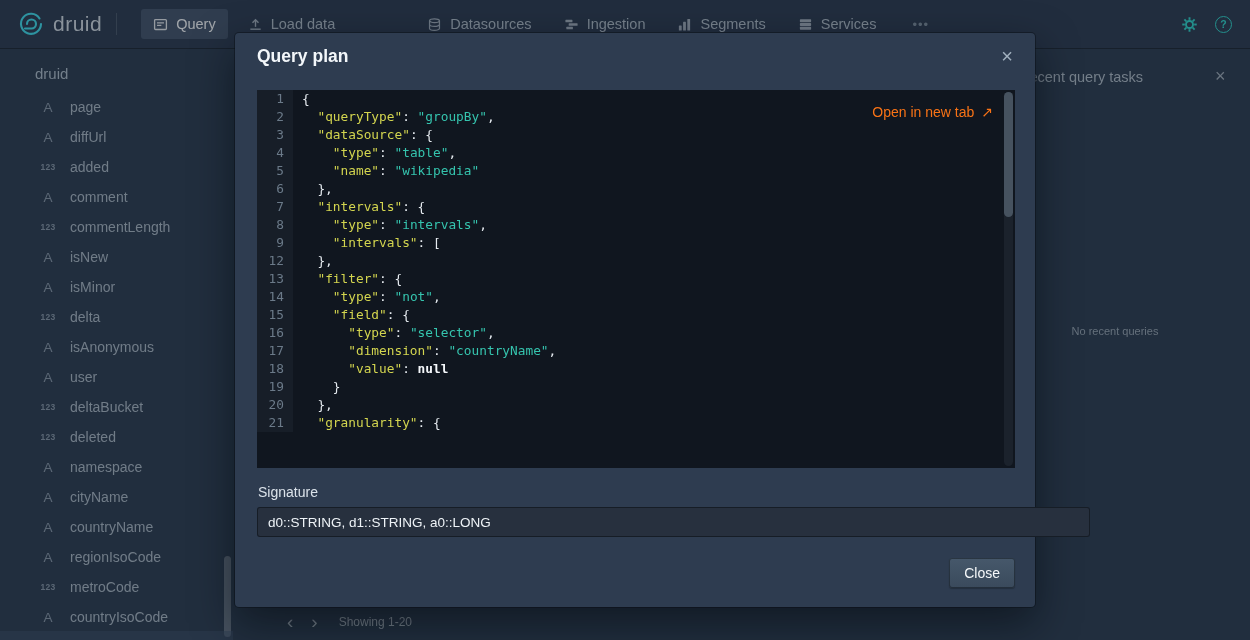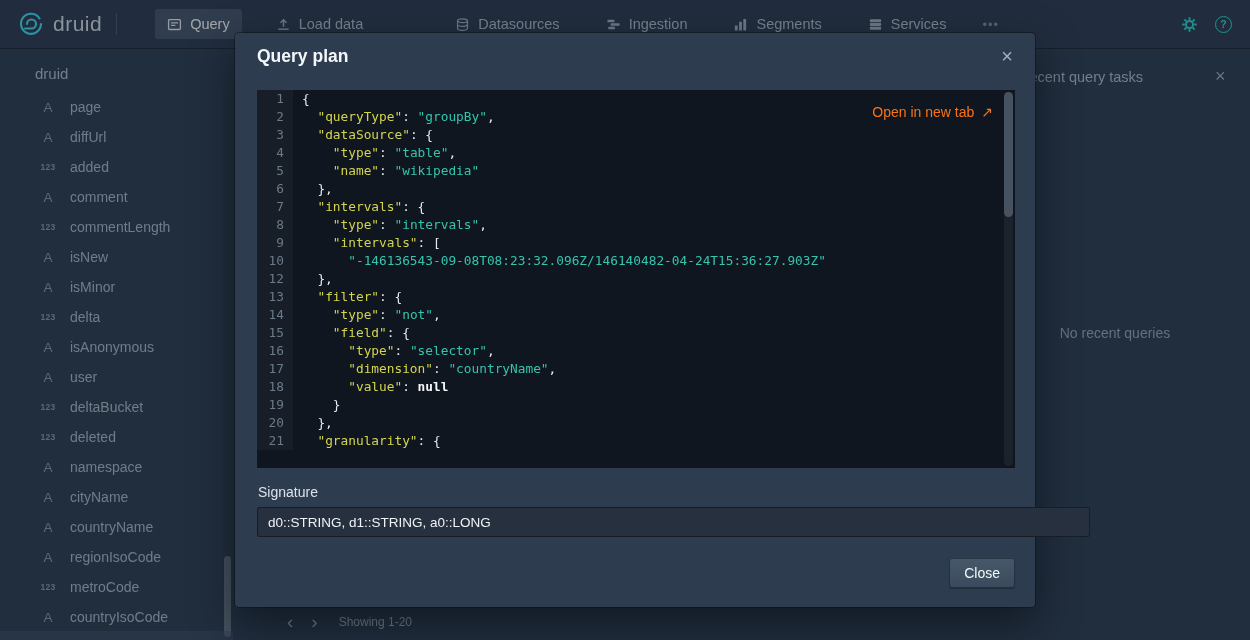--- a/index.html
+++ b/index.html
@@ -19,21 +19,21 @@
     padding: 0 18px;
     box-shadow: 0 1px 0 rgba(0,0,0,.35);
     z-index: 1;
   }
   .brand { display: flex; align-items: center; gap: 9px; cursor: pointer; }
   .brand-name { font-size: 21px; color: #ccd7e1; letter-spacing: .5px; }
   .nav-sep { width: 1px; height: 22px; background: rgba(255,255,255,.14); margin: 0 16px 0 14px; }
   .nav-items { display: flex; align-items: center; }
   .nav-item {
     display: flex; align-items: center; gap: 8px;
-    padding: 7px 12px; margin-left: 22px; border-radius: 3px;
+    padding: 7px 12px; margin-left: 8px; border-radius: 3px;
     color: #aebdcb; font-size: 14.5px; cursor: pointer; white-space: nowrap;
   }
   .nav-item.active { background: rgba(148,175,202,.22); color: #f0f5f9; }
   .nav-item .nav-icon { display: flex; opacity: .9; }
   .nav-item.group-gap { margin-left: 68px; text-align: right; }
   .nav-more { margin-left: 16px; color: #7d8fa1; font-size: 13px; letter-spacing: 1px; padding: 7px 8px; cursor: pointer; }
   .nav-right { margin-left: auto; display: flex; align-items: center; gap: 17px; color: #2fd3cb; }
   .nav-right .icon-btn { display: flex; align-items: center; cursor: pointer; }
   .help-circle {
     width: 17px; height: 17px; border: 1.5px solid currentColor; border-radius: 50%;
@@ -57,21 +57,21 @@
     border-radius: 4px; background: #93a1ad; opacity: .55; cursor: pointer;
   }
   .sidebar-hbar { position: absolute; left: 0; bottom: 0; width: 233px; height: 9px; background: #3d5472; opacity: .5; }
 
   .pagination { position: absolute; left: 278px; bottom: 9px; display: flex; align-items: center; color: #a8b6c3; }
   .pg-arrow { font-size: 19px; padding: 0 9px; cursor: pointer; line-height: 18px; }
   .pg-label { font-size: 12px; margin-left: 12px; }
 
   .tasks-title { position: absolute; top: 21px; left: 1019px; font-size: 14.5px; color: #a9b8c6; }
   .tasks-close { position: absolute; top: 18px; left: 1215px; font-size: 18px; color: #9aa9b8; cursor: pointer; }
-  .tasks-empty { position: absolute; top: 277px; left: 1020px; width: 190px; text-align: center; font-size: 14px; color: #93a3b2; }
+  .tasks-empty { position: absolute; top: 277px; left: 1020px; width: 190px; text-align: center; font-size: 11px; color: #93a3b2; }
 
   
   .overlay { position: absolute; inset: 0; background: rgba(13,17,23,.35); z-index: 4; }
 
   
   .modal {
     position: absolute; left: 235px; top: 33px; width: 800px; height: 574px;
     background: #2e3c50; border-radius: 4px; z-index: 10;
     box-shadow: 0 0 0 1px rgba(8,13,19,.45), 0 16px 42px rgba(4,9,15,.55);
   }
@@ -371,24 +371,20 @@
         </div>
         <div class="code-line">
           <span class="gutter">8</span>
           <span class="line-content"><span class="tok-p">    </span><span class="tok-k">"type"</span><span class="tok-p">: </span><span class="tok-s">"intervals"</span><span class="tok-p">,</span></span>
         </div>
         <div class="code-line">
           <span class="gutter">9</span>
           <span class="line-content"><span class="tok-p">    </span><span class="tok-k">"intervals"</span><span class="tok-p">: [</span></span>
         </div>
         <div class="code-line">
-          <span class="gutter">10</span>
-          <span class="line-content"><span class="tok-p">      </span><span class="tok-s">"-146136543-09-08T08:23:32.096Z/146140482-04-24T15:36:27.903Z"</span></span>
-        </div>
-        <div class="code-line">
           <span class="gutter">12</span>
           <span class="line-content"><span class="tok-p">  },</span></span>
         </div>
         <div class="code-line">
           <span class="gutter">13</span>
           <span class="line-content"><span class="tok-p">  </span><span class="tok-k">"filter"</span><span class="tok-p">: {</span></span>
         </div>
         <div class="code-line">
           <span class="gutter">14</span>
           <span class="line-content"><span class="tok-p">    </span><span class="tok-k">"type"</span><span class="tok-p">: </span><span class="tok-s">"not"</span><span class="tok-p">,</span></span>

